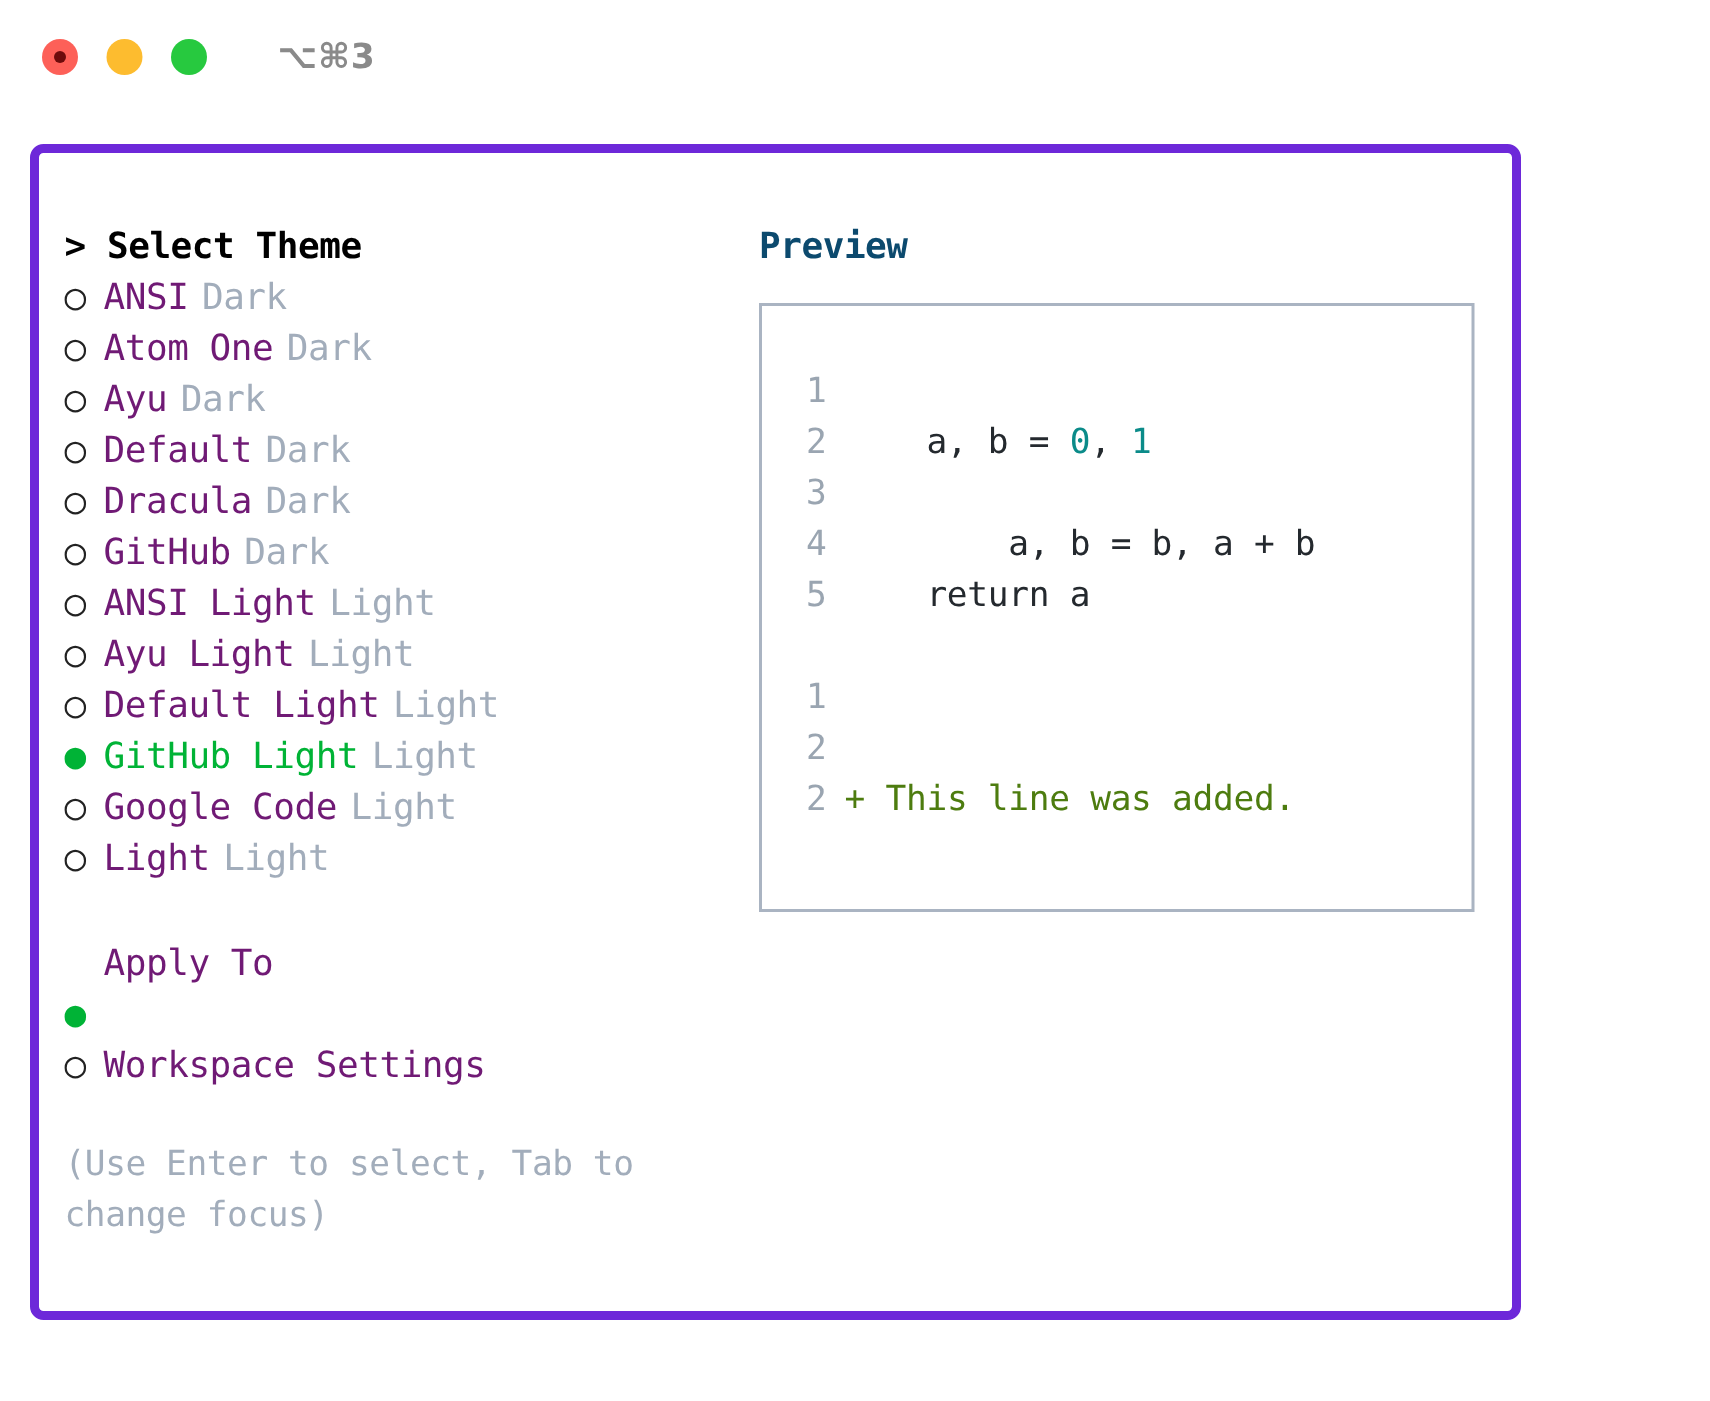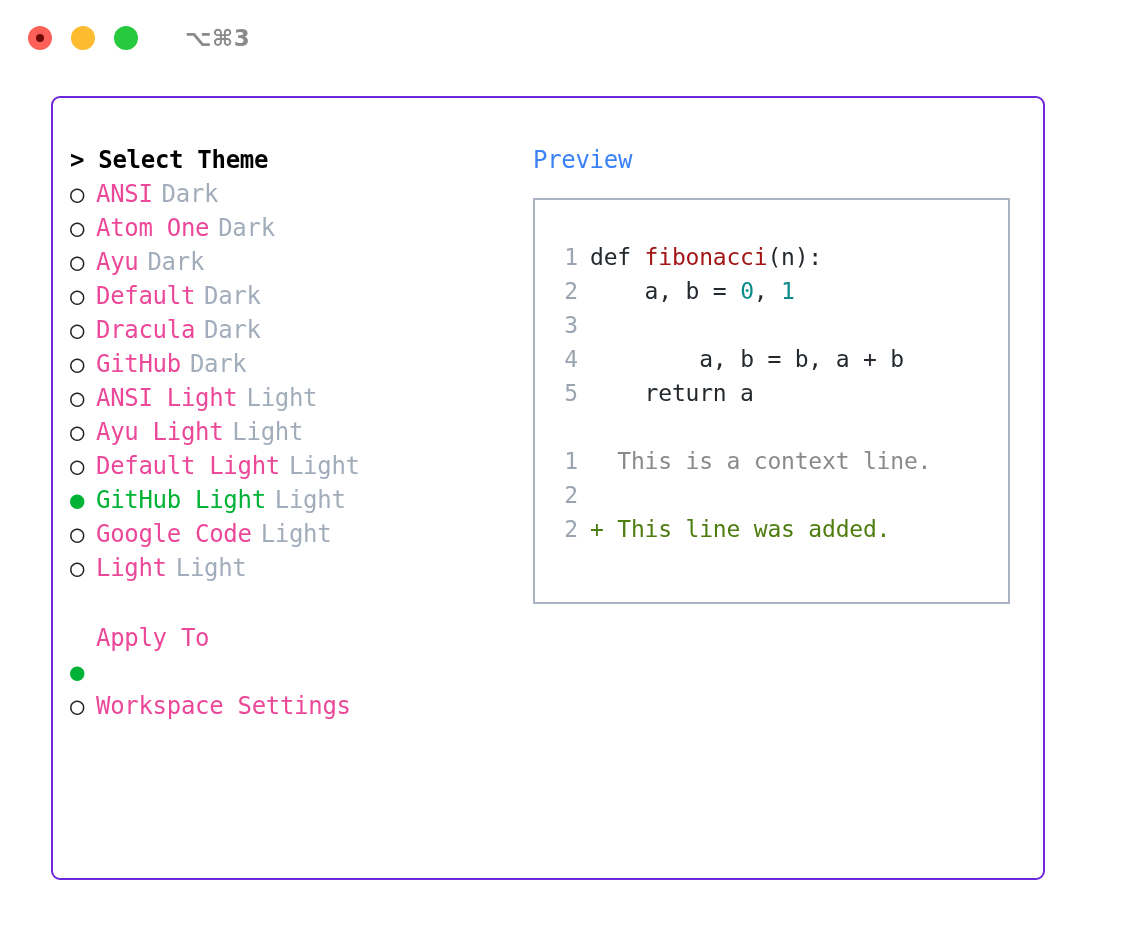--- a/index.html
+++ b/index.html
@@ -73,25 +73,24 @@
     white-space: nowrap;
   }
 
   
   .panel {
     position: absolute;
     left: 20px;
     top: 96px;
     width: 994px;
     height: 784px;
-    border: 2px solid #6d28d9;
+    border: 6px solid #6d28d9;
     border-radius: 9px;
     box-sizing: border-box;
     background: #ffffff;
-    margin-left: 31px;
   }
 
   .panel-inner {
     position: absolute;
     left: 0; top: 0;
     width: 100%;
     height: 100%;
   }
 
   
@@ -122,21 +121,21 @@
   .marker {
     display: inline-block;
     width: 26px;
     flex: 0 0 26px;
     color: #222222;
   }
   .marker.on {
     color: #00b336;
   }
   .opt-label {
-    color: #ec4899;
+    color: #701a75;
   }
   .opt-row.selected .opt-label {
     color: #00b336;
   }
   .opt-tag {
     color: #a2adbb;
     margin-left: 9px;
   }
 
   .group-gap {
@@ -155,22 +154,22 @@
   
   .right-col {
     position: absolute;
     left: 480px;
     top: 45px;
     width: 495px;
   }
 
   .preview-title {
     font-size: 24px;
-    font-weight: 400;
-    color: #3b82f6;
+    font-weight: 700;
+    color: #0c4a6e;
     line-height: 34px;
     letter-spacing: -0.3px;
   }
 
   .preview-box {
     margin-top: 21px;
     width: 477px;
     height: 406px;
     border: 2px solid #aab4c2;
     box-sizing: border-box;
@@ -245,35 +244,36 @@
 
         <div class="opt-row">
           <span class="marker"></span>
           <span class="opt-label">Apply To</span>
         </div>
         <div id="apply-list">
             <div class="opt-row selected"><span class="marker on">●</span></div>
             <div class="opt-row"><span class="marker">○</span><span class="opt-label">Workspace Settings</span></div>
           </div>
 
+        <div class="hint">(Use Enter to select, Tab to change focus)</div>
       </div>
 
       <div class="right-col">
         <div class="preview-title">Preview</div>
         <div class="preview-box">
           <div id="code-block">
-              <div class="code-line"><span class="lineno">1</span><span class="code-text"><span class="tok-plain">def </span><span class="tok-fn">fibonacci</span><span class="tok-plain">(n):</span></span></div>
+              <div class="code-line"><span class="lineno">1</span></div>
               <div class="code-line"><span class="lineno">2</span><span class="code-text">    <span class="tok-plain">a, b = </span><span class="tok-num">0</span><span class="tok-plain">, </span><span class="tok-num">1</span></span></div>
               <div class="code-line"><span class="lineno">3</span></div>
               <div class="code-line"><span class="lineno">4</span><span class="code-text">        <span class="tok-plain">a, b = b, a + b</span></span></div>
               <div class="code-line"><span class="lineno">5</span><span class="code-text">    <span class="tok-plain">return a</span></span></div>
             </div>
           <div class="spacer-line"></div>
           <div id="diff-block">
-              <div class="code-line"><span class="lineno">1</span><span class="diff-ctx"><span> </span> <span>This is a context line.</span></span></div>
+              <div class="code-line"><span class="lineno">1</span><span class="diff-ctx"><span> </span> </span></div>
               <div class="code-line"><span class="lineno">2</span></div>
               <div class="code-line"><span class="lineno">2</span><span class="diff-add"><span>+</span> <span>This line was added.</span></span></div>
             </div>
         </div>
       </div>
 
     </div>
   </div>
 </div>
 

